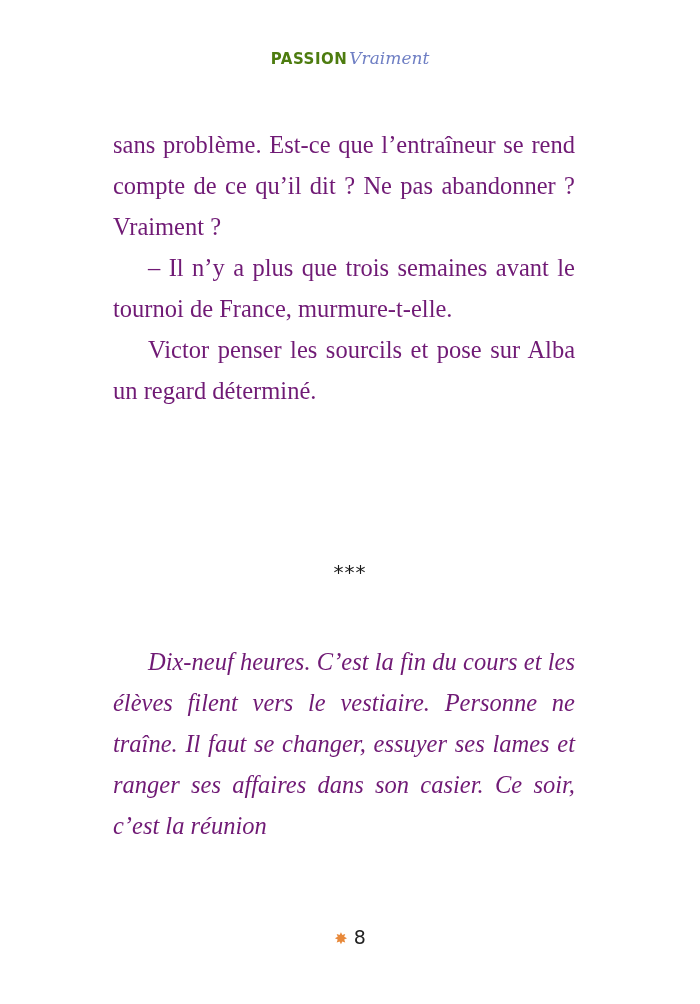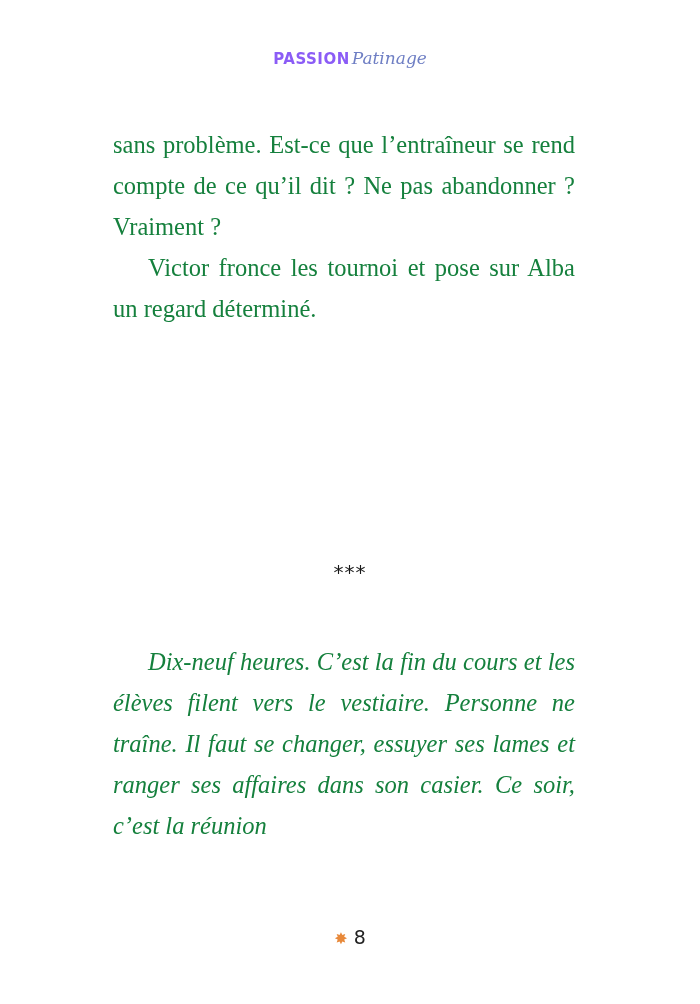--- a/index.html
+++ b/index.html
@@ -1,38 +1,39 @@
 <!DOCTYPE html>
 <html><head>
 <meta charset="utf-8">
 <style>
   html, body { margin:0; padding:0; background:#ffffff; }
   body { width:700px; height:1004px; position:relative; overflow:hidden; }
   .header { position:absolute; top:48px; left:0; width:700px; text-align:center; }
-  .brand-bold { font-family:"DejaVu Sans", sans-serif; font-weight:bold; font-size:15px; color:#8b5cf6; letter-spacing:0.5px; }
+  .brand-bold { font-family:"DejaVu Sans", sans-serif; font-weight:bold; font-size:15px; color:#4d7c0f; letter-spacing:0.5px; }
   .brand-script { font-family:"DejaVu Serif", serif; font-style:italic; font-size:17px; color:#6f7fc4; margin-left:2px; }
-  .text { position:absolute; left:113px; width:462px; font-family:"Liberation Serif", serif; font-size:24.5px; line-height:41px; color:#15803d; text-align:justify; }
+  .text { position:absolute; left:113px; width:462px; font-family:"Liberation Serif", serif; font-size:24.5px; line-height:41px; color:#701a75; text-align:justify; }
   .text p { margin:0; }
   .indent { text-indent:35px; }
   .block1 { top:124px; }
   .block2 { top:641px;font-style:italic; }
   .sep { position:absolute; top:560px; left:0; width:700px; text-align:center; font-family:"DejaVu Sans", sans-serif; font-size:20px; color:#1a1a1a; letter-spacing:1px; }
   .footer { position:absolute; top:926px; left:0; width:700px; text-align:center; font-family:"DejaVu Sans", sans-serif; font-size:19px; color:#222; }
   .star { color:#e8893a; font-size:16px; margin-right:6px; }
 </style>
 </head>
 <body>
 
 <div class="header">
-  <span class="brand-bold">PASSION</span><span class="brand-script">Patinage</span>
+  <span class="brand-bold">PASSION</span><span class="brand-script">Vraiment</span>
 </div>
 
 <div class="text block1">
   <p>sans problème. Est-ce que l’entraîneur se rend compte de ce qu’il dit ? Ne pas abandonner ? Vraiment ?</p>
-  <p class="indent">Victor fronce les tournoi et pose sur Alba un regard déterminé.</p>
+  <p class="indent">– Il n’y a plus que trois semaines avant le tournoi de France, murmure-t-elle.</p>
+  <p class="indent">Victor penser les sourcils et pose sur Alba un regard déterminé.</p>
 </div>
 
 <div class="sep">***</div>
 
 <div class="text block2">
   <p class="indent">Dix-neuf heures. C’est la fin du cours et les élèves filent vers le vestiaire. Personne ne traîne. Il faut se changer, essuyer ses lames et ranger ses affaires dans son casier. Ce soir, c’est la réunion</p>
 </div>
 
 <div class="footer">
   <span class="star">✸</span><span>8</span>

